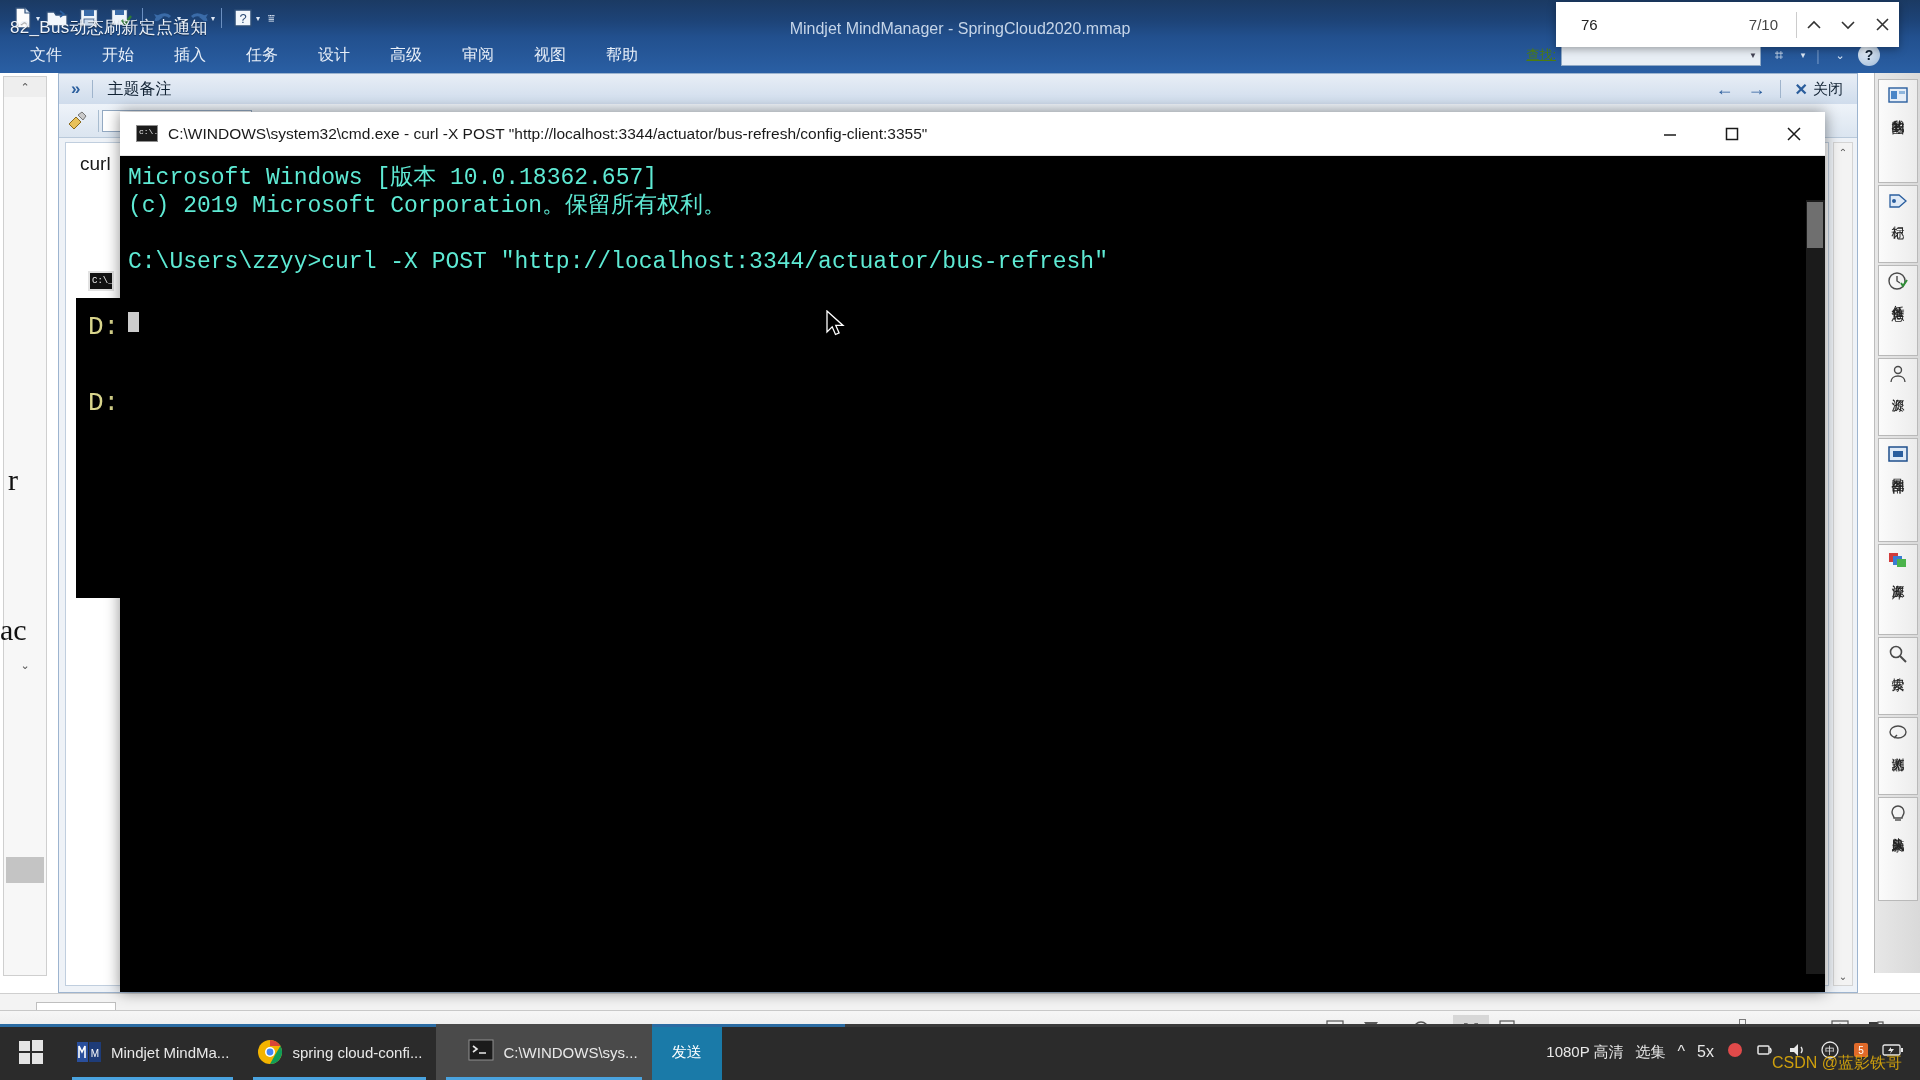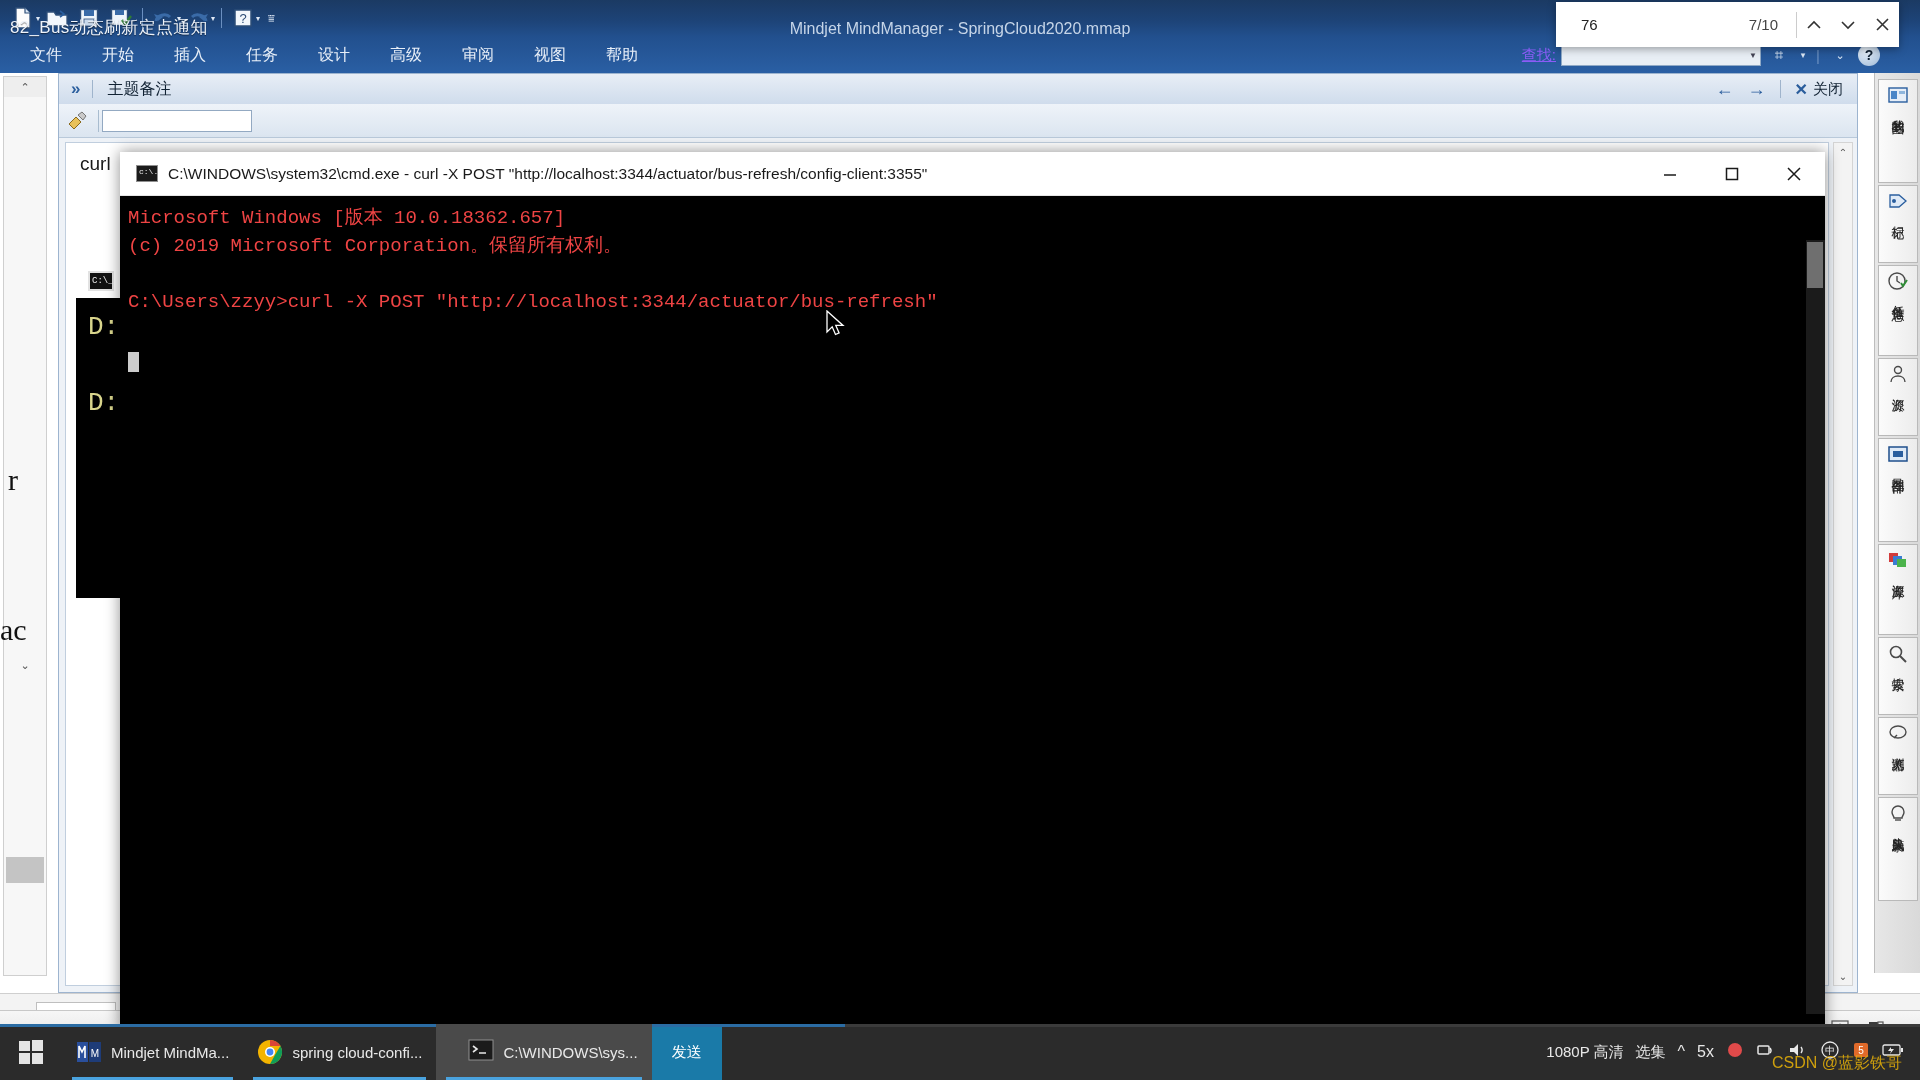--- a/index.html
+++ b/index.html
@@ -32,21 +32,21 @@
   #mm-title { position:absolute; left:0; top:10px; width:1920px; height:37px;
     line-height:37px; text-align:center; color:#c6d5e8; font-size:16px; }
 
   #menu-items { position:absolute; left:10px; top:37px; height:36px;
     display:flex; align-items:center;text-align:center; }
   .menu-item { color:#e8eff8; font-size:16px; padding:0 20px; line-height:36px;
     cursor:default; white-space:nowrap; }
 
   #ribbon-find { position:absolute; right:40px; top:40px; height:30px;
     display:flex; align-items:center; gap:5px; }
-  #find-label { color:#8b5cf6; font-size:15px;text-decoration:underline; }
+  #find-label { color:#4d7c0f; font-size:13px;text-decoration:underline; }
   #find-box { width:200px; height:21px; background:#e8eef5;
     border:1px solid #8fa9c6; position:relative; }
   #find-box .dd { position:absolute; right:3px; top:5px; font-size:8px;
     color:#445; }
   .ribbon-ico { width:26px; height:24px; display:flex; align-items:center;
     justify-content:center; color:#dce7f4; font-size:15px; }
   #help-circ { width:22px;height:22px;border-radius:50%;
     background:radial-gradient(circle at 35% 30%,#e9f2fb,#9db8d6);
     color:#123; font-size:14px; display:flex;align-items:center;
     justify-content:center; font-weight:bold; }
@@ -163,36 +163,36 @@
     background:linear-gradient(to right,#fbfbfb,#ececec);
     display:flex; flex-direction:column; align-items:center;
     padding:4px 0 6px 0; }
   .rail-ico { width:24px; height:22px; display:flex; align-items:center;
     justify-content:center; font-size:16px; }
   .rail-lbl { writing-mode:vertical-rl; font-size:13px; color:#222;
     letter-spacing:1px; margin-top:3px; }
 
   
   #cmd-win { position:absolute; left:120px; top:112px; width:1705px; height:880px;
-    background:#fff; box-shadow:0 0 14px rgba(0,0,0,.45); z-index:20;margin-top:40px; }
+    background:#fff; box-shadow:0 0 14px rgba(0,0,0,.45); z-index:20; }
   #cmd-title { height:44px; background:#fff; display:flex; align-items:center;
     border-bottom:1px solid #e6e6e6; }
   #cmd-ico { width:22px; height:17px; margin-left:16px; background:#1b1b1b;
     position:relative; border:1px solid #8f8f8f; }
   #cmd-ico:after { content:"c:\\."; position:absolute; left:2px; top:1px;
     color:#eaeaea; font-size:8px; font-family:"Liberation Mono", monospace; }
   #cmd-title-text { margin-left:10px; font-size:15.5px; color:#1a1a1a;
     white-space:nowrap; }
   .cmd-ctl { width:62px; height:44px; display:flex; align-items:center;
     justify-content:center; font-size:16px; color:#1a1a1a; }
   #cmd-ctls { margin-left:auto; display:flex; }
   #cmd-body { position:absolute; left:0; top:44px; right:0; bottom:0;
     background:#000; overflow:hidden; }
-  .term-line { color:#ef4444; font-family:"Liberation Mono", monospace;
-    font-size:19px; line-height:28px; white-space:pre; padding-left:4px; }
+  .term-line { color:#5eead4; font-family:"Liberation Mono", monospace;
+    font-size:23px; line-height:28px; white-space:pre; padding-left:4px; }
   #term-text { padding:8px 0 0 4px; }
   #cursor-block { width:11px; height:20px; background:#ccc; margin-left:4px;
     margin-top:8px; }
   #cmd-vscroll { position:absolute; right:0; top:44px; width:19px; bottom:18px;
     background:#1b1b1b; }
   #cmd-vthumb { position:absolute; left:1px; top:2px; width:16px; height:46px;
     background:#6f6f6f; }
 
   
   #mouse { position:absolute; left:826px; top:310px; width:0; height:0;

